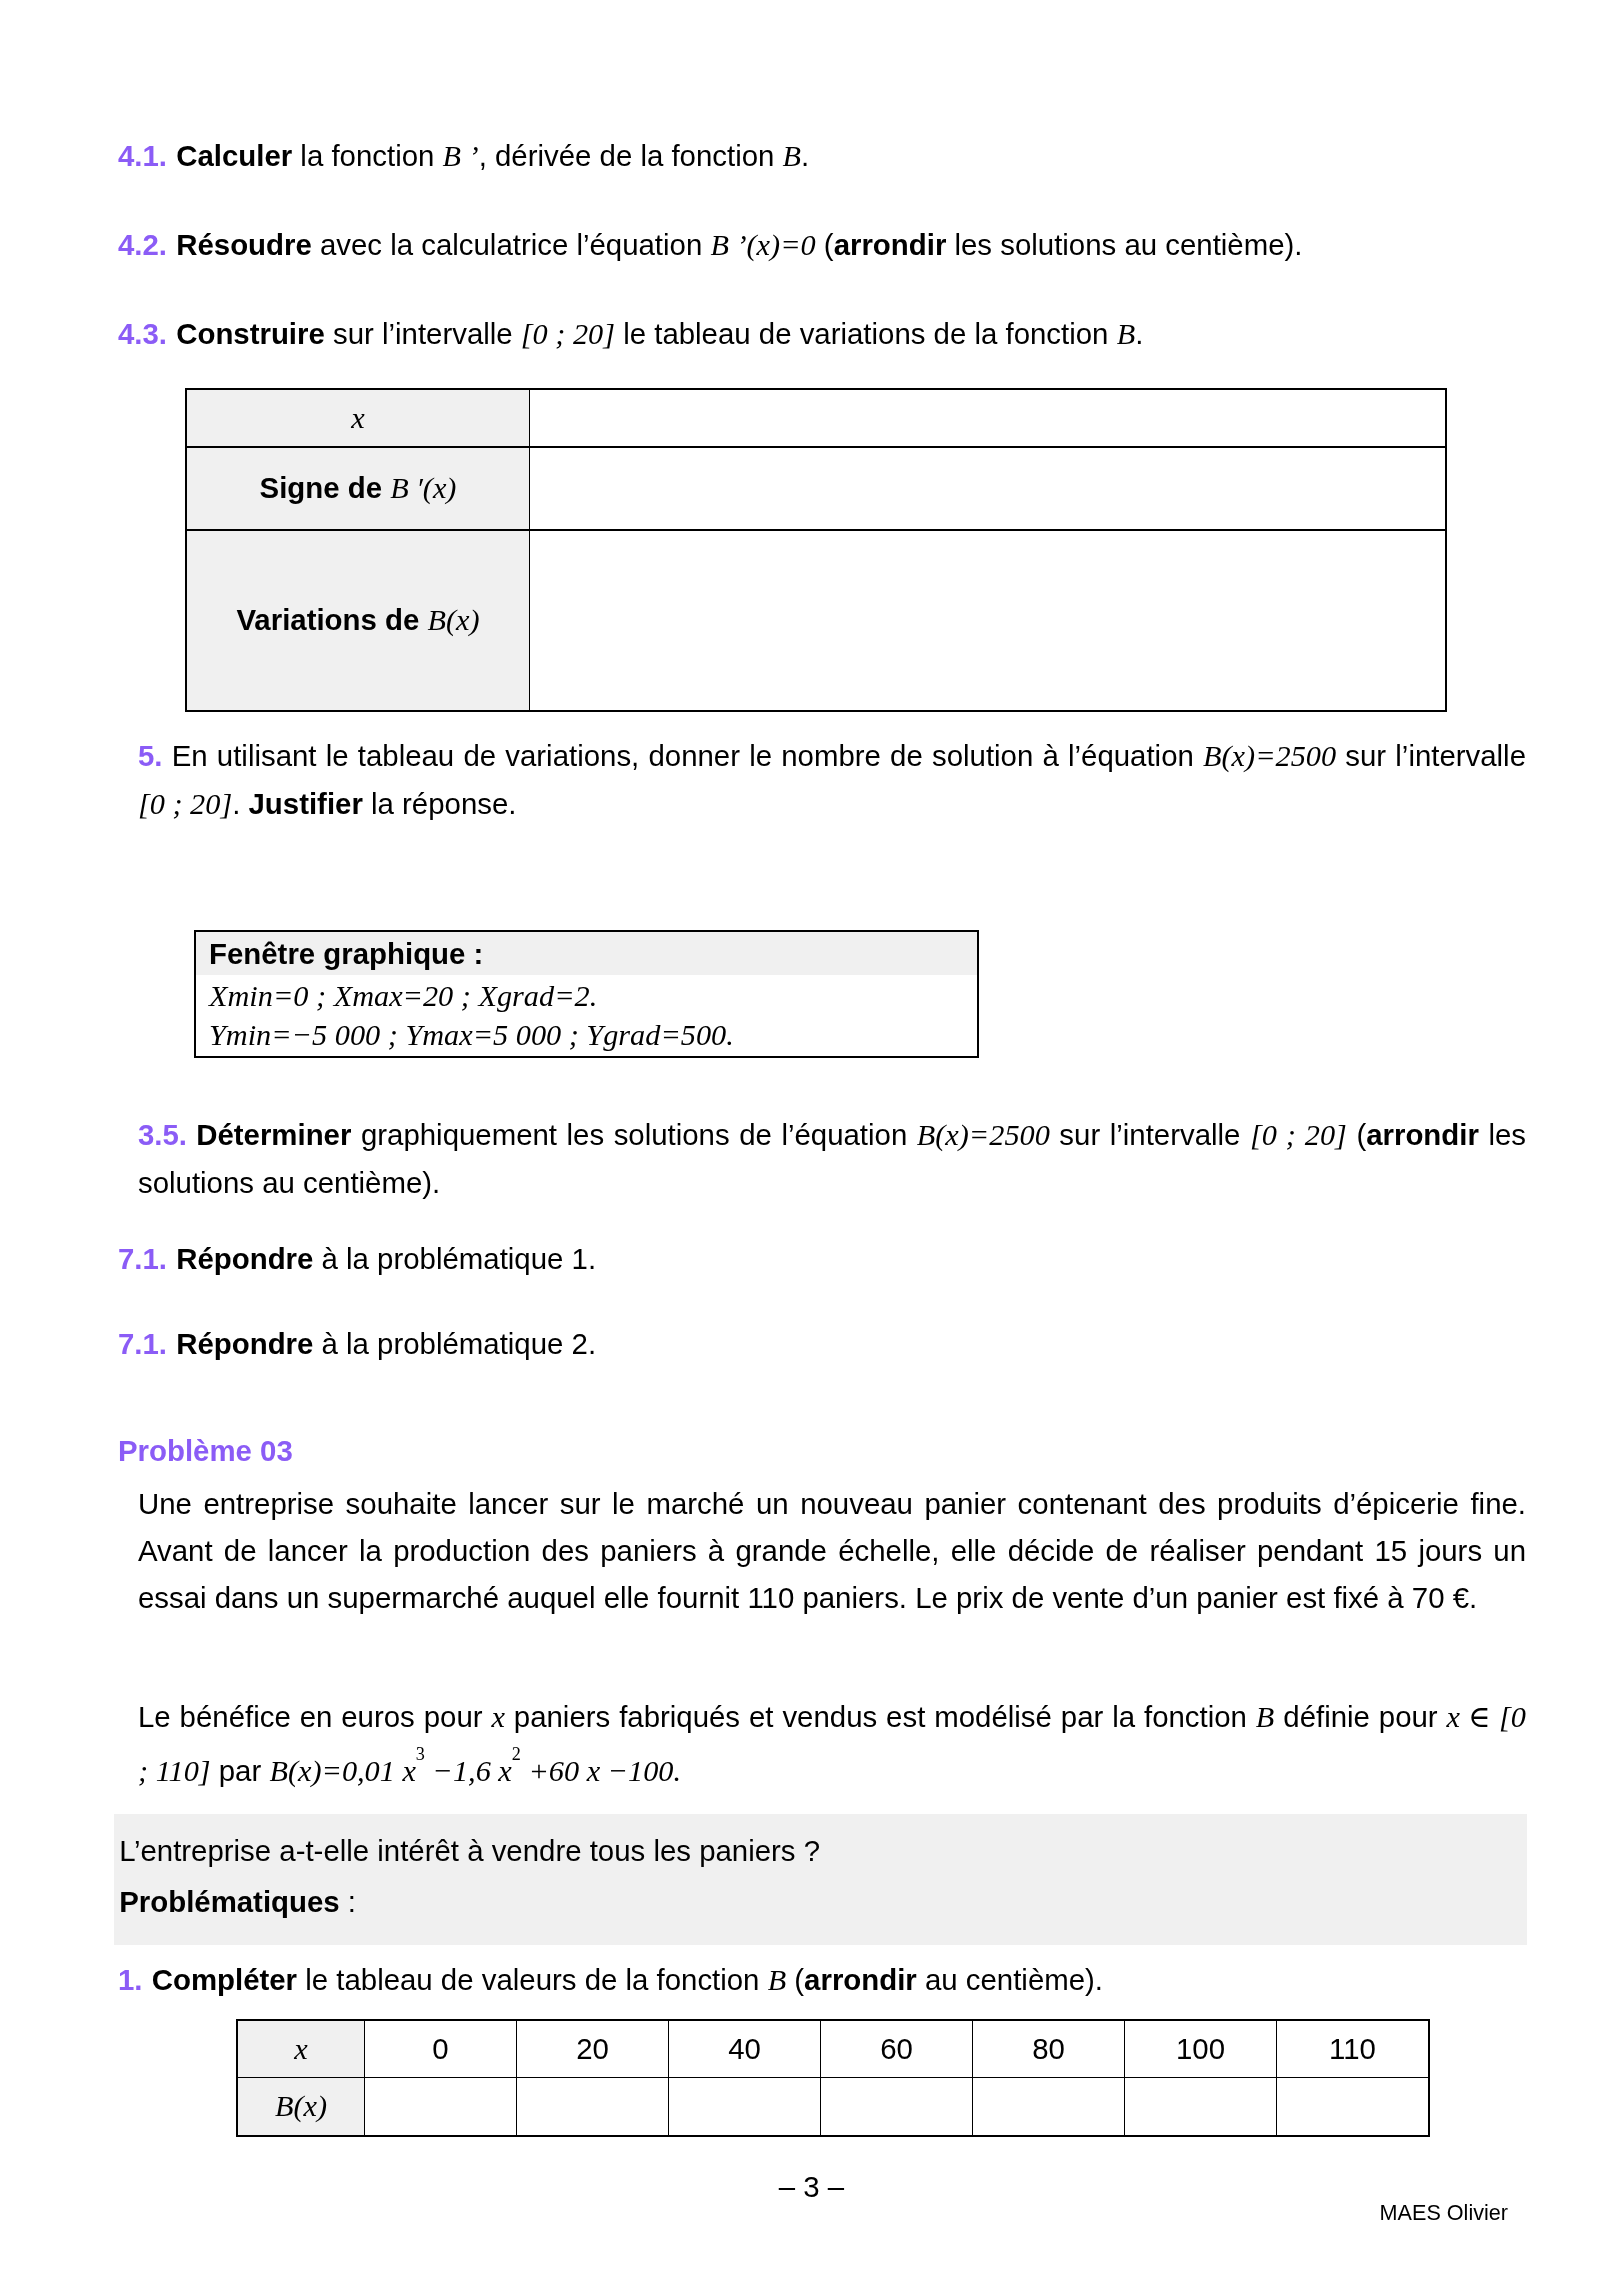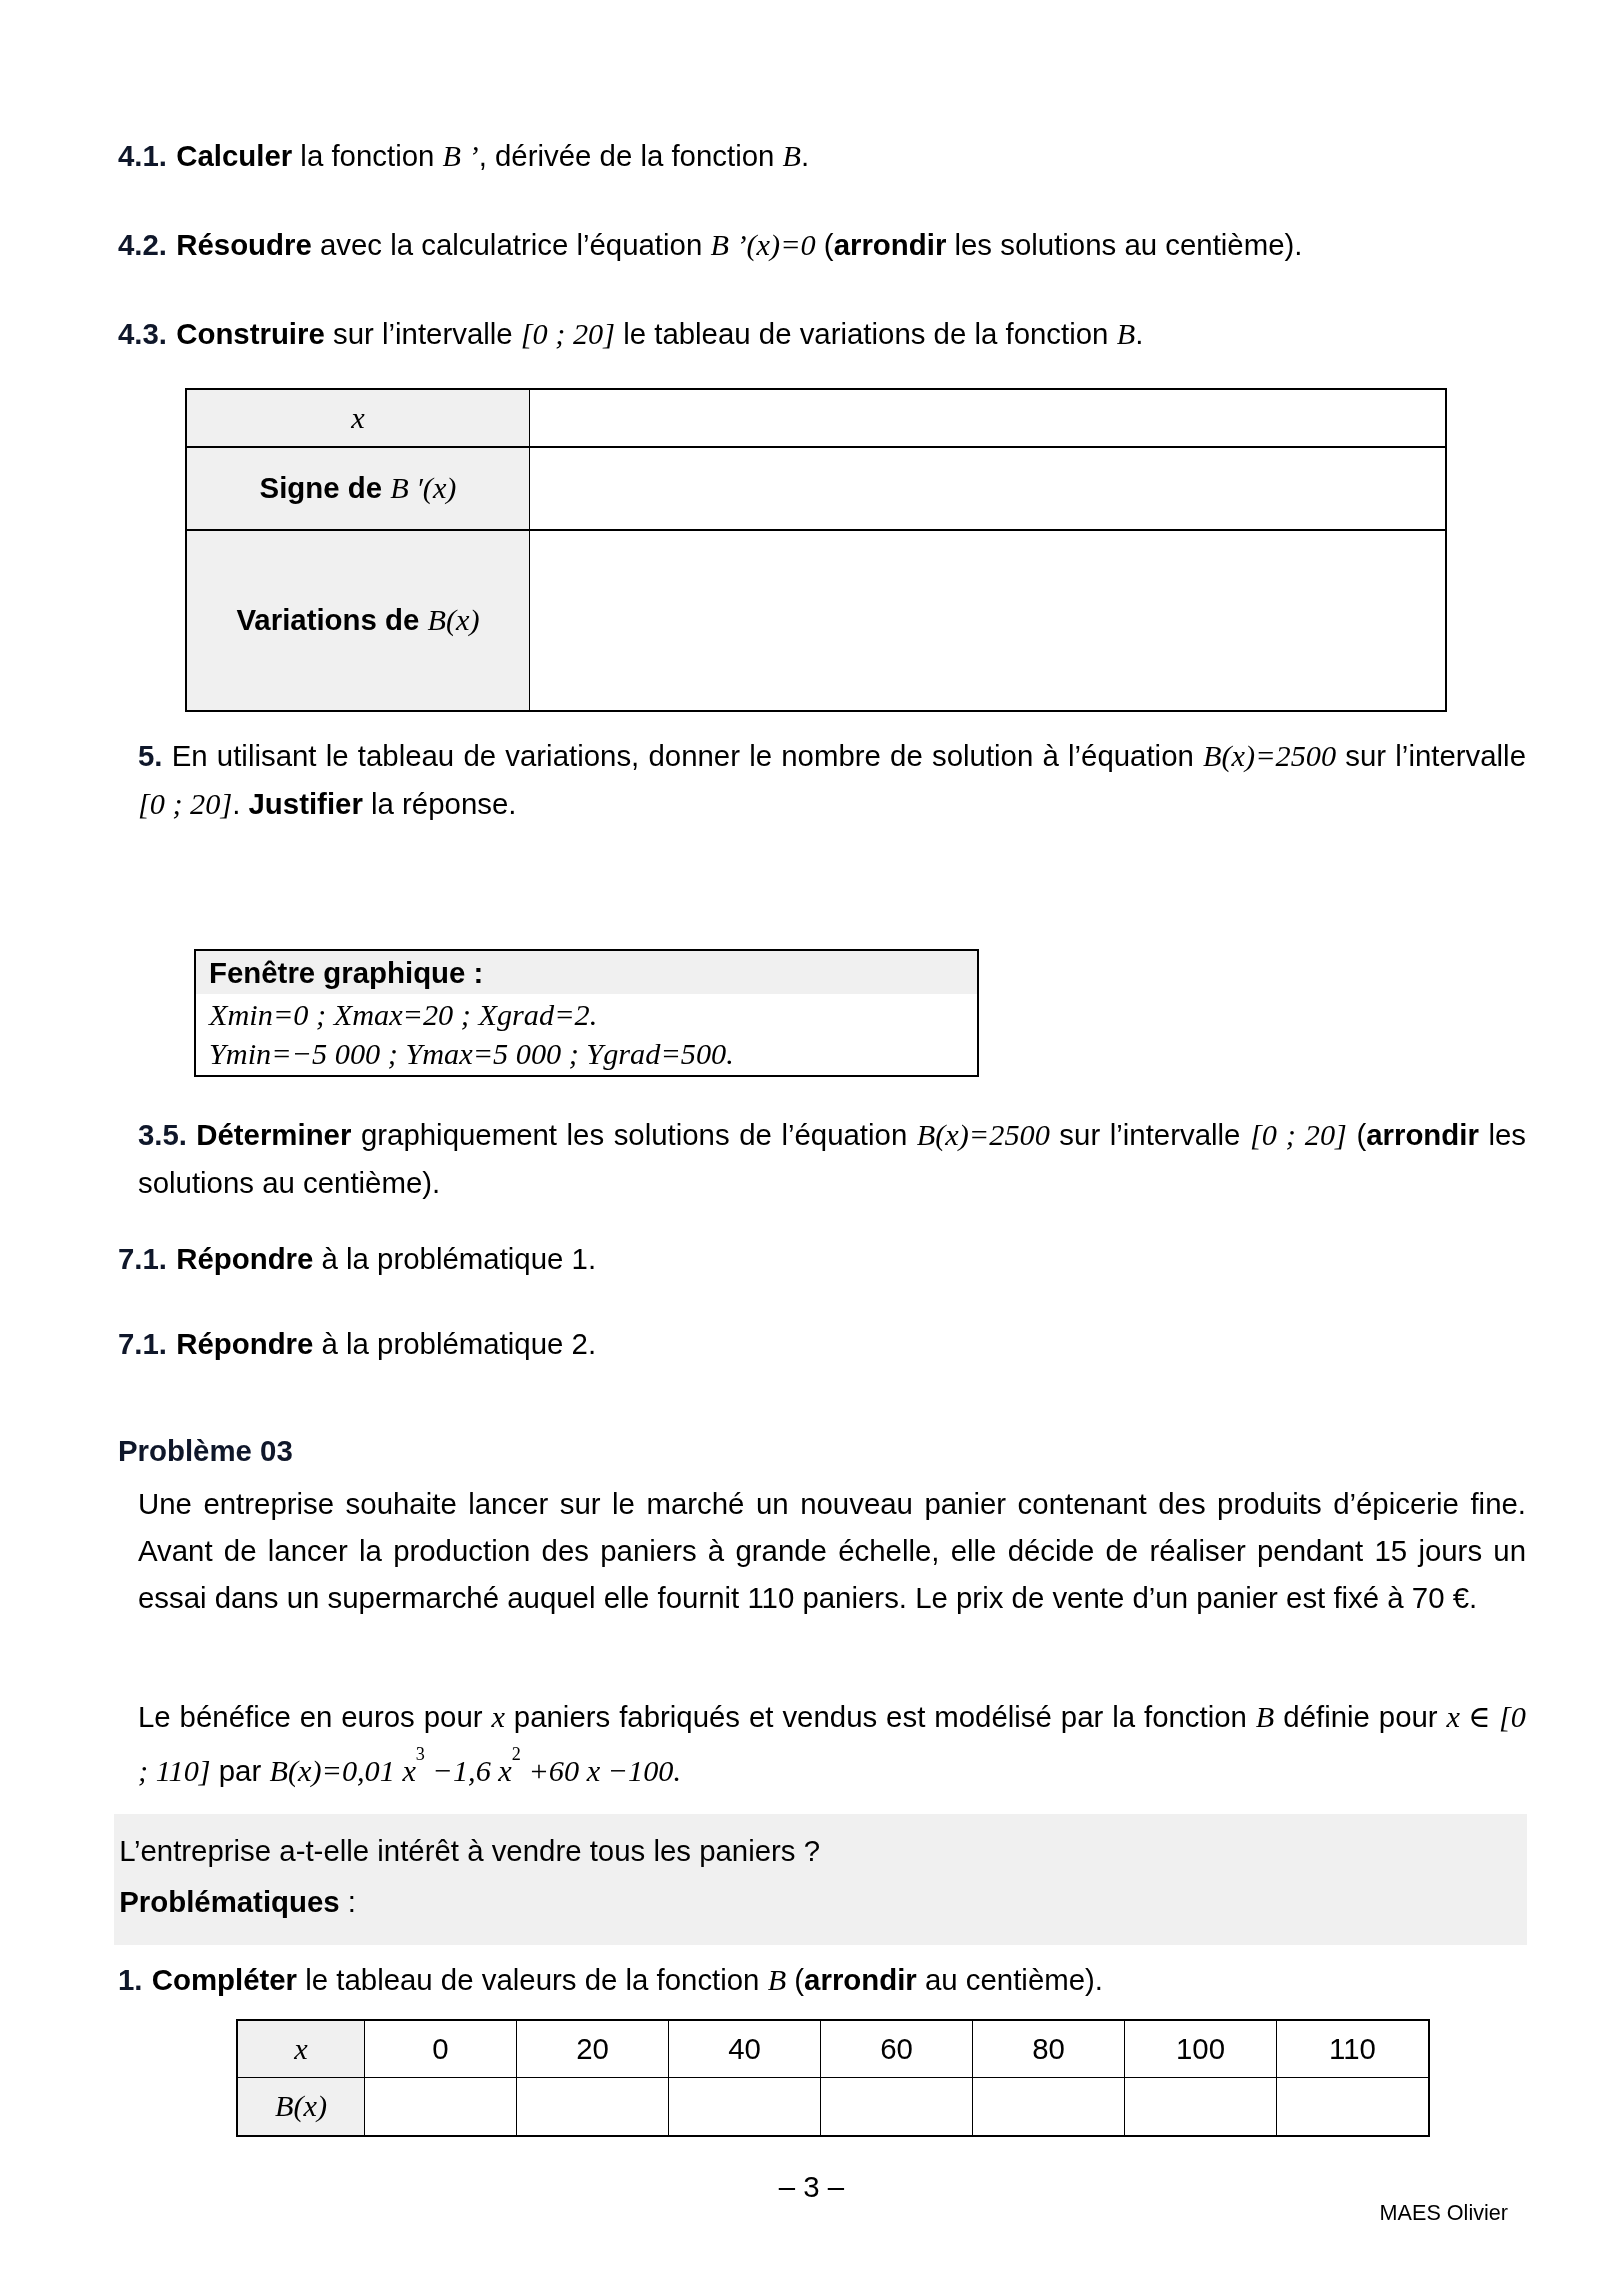--- a/index.html
+++ b/index.html
@@ -7,31 +7,31 @@
     position:relative;
     width:1623px;height:2295px;
     background:#ffffff;
     font-family:"Liberation Sans","DejaVu Sans",sans-serif;
     font-size:29.4px;color:#000;
     margin:0 auto;overflow:hidden;
   }
   .abs{position:absolute;}
   .qline{left:118px;width:1388px;}
   .just{text-align:justify;line-height:47px;margin-left:20px;}
-  .num{color:#0f172a;font-weight:bold;}
+  .num{color:#8b5cf6;font-weight:bold;}
   .b{font-weight:bold;}
   .m{font-family:"Liberation Serif","DejaVu Serif",serif;font-style:italic;font-size:103%;}
   .m sup,.msup{font-style:normal;font-size:60%;position:relative;top:-0.55em;font-family:"Liberation Serif","DejaVu Serif",serif;}
   table{border-collapse:collapse;}
   .vt{position:absolute;left:185px;top:388px;}
   .vt td{border:1.3px solid #000;border-top-width:2px;border-bottom-width:2px;}
   .vt{border:2px solid #000;}
   .vt .lbl{background:#f0f0f0;text-align:center;vertical-align:middle;width:340px;}
   .vt .fill{width:913px;background:#fff;}
-  .wbox{position:absolute;left:194px;top:949px;width:785px;height:128px;border:2px solid #000;box-sizing:border-box;background:#fff;}
+  .wbox{position:absolute;left:194px;top:930px;width:785px;height:128px;border:2px solid #000;box-sizing:border-box;background:#fff;}
   .wbox .hdr{background:#f0f0f0;font-weight:bold;padding:5.2px 0 3.9px 13px;}
   .wbox .ln{padding:3.9px 0 0 13px;}
   .grayband{position:absolute;left:114px;top:1814px;width:1413px;height:131px;background:#f0f0f0;box-sizing:border-box;padding:10.5px 0 0 5.2px;line-height:51px;}
   .valt{position:absolute;left:236px;top:2019px;}
   .valt td{border:1.3px solid #000;text-align:center;vertical-align:middle;}
   .valt{border:2px solid #000;}
   .valt .lbl{background:#f0f0f0;width:124px;}
   .valt .c{width:149px;background:#fff;}
   .pgnum{position:absolute;left:0;top:2170px;width:1623px;text-align:center;}
   .author{position:absolute;right:115px;top:2200px;font-size:21.6px;}

